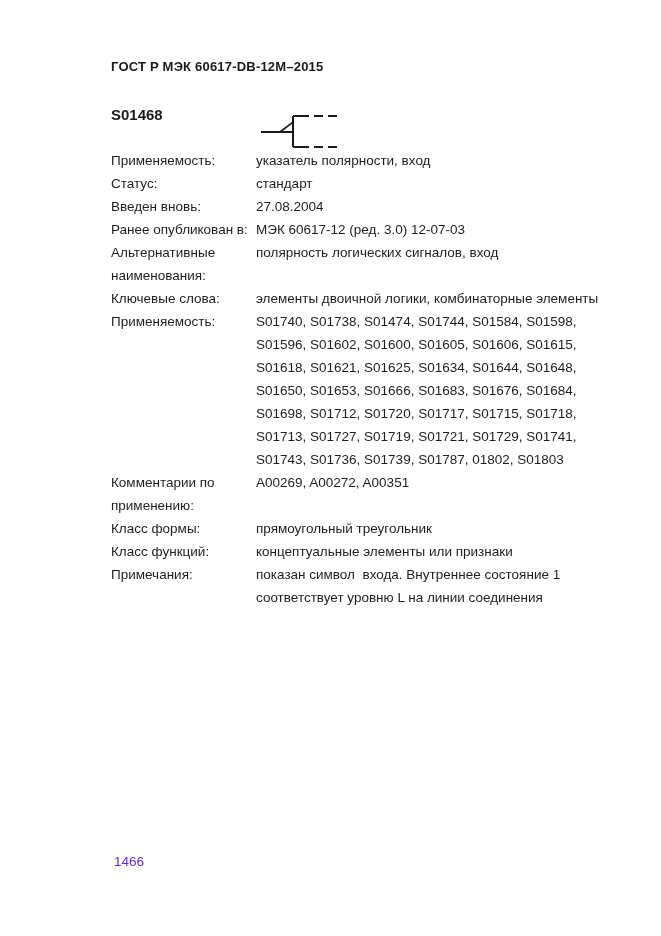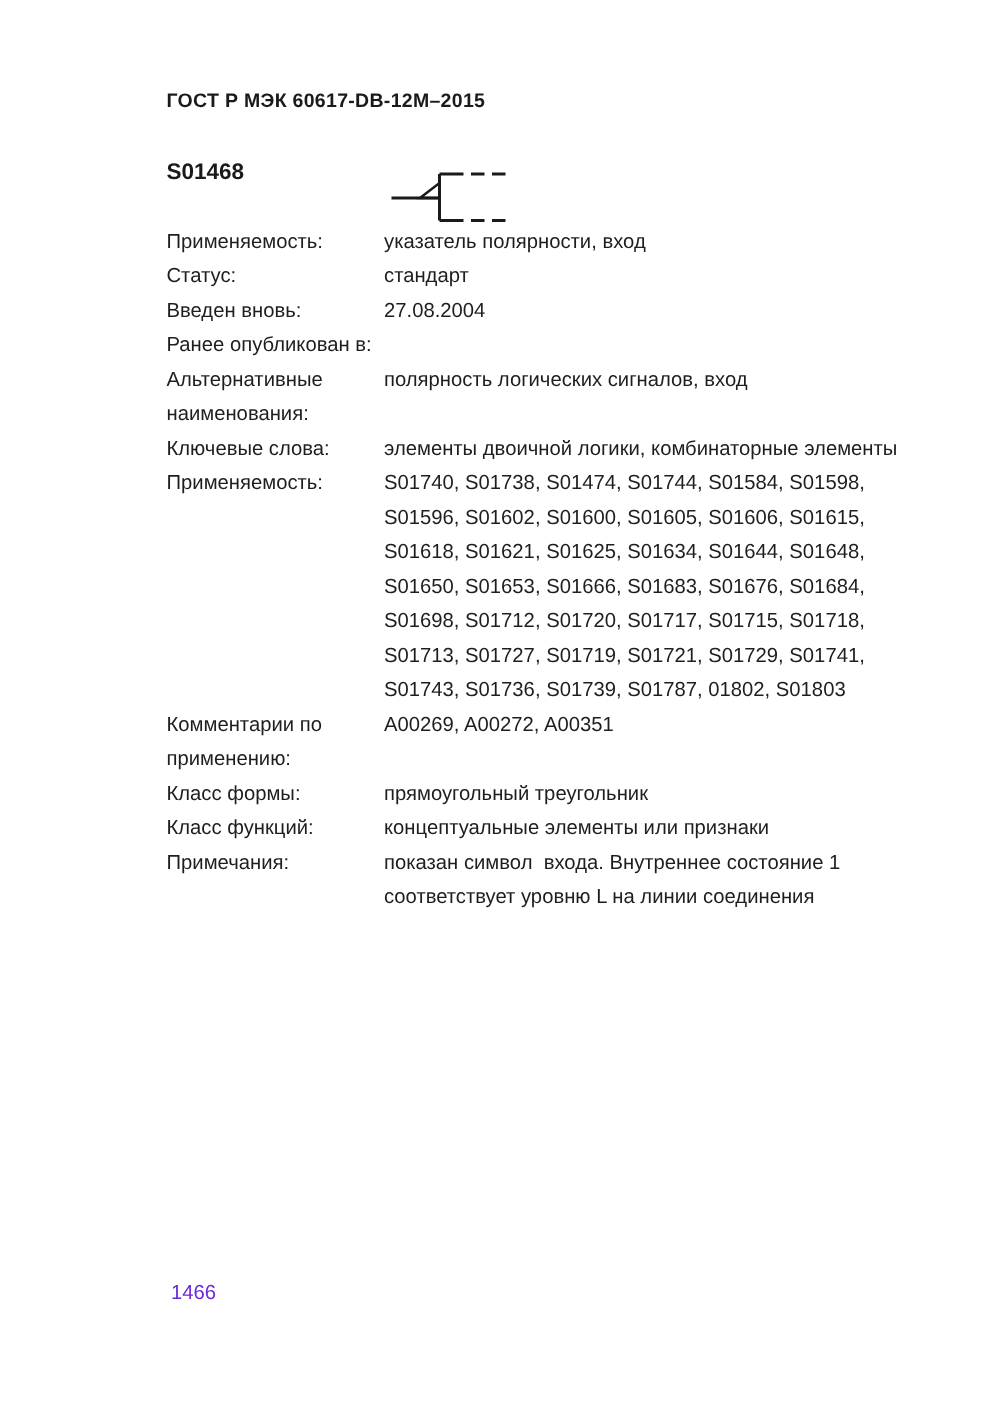--- a/index.html
+++ b/index.html
@@ -96,20 +96,21 @@
     <div class="row">
       <div class="label">Статус:</div>
       <div class="value">стандарт</div>
     </div>
     <div class="row">
       <div class="label">Введен вновь:</div>
       <div class="value">27.08.2004</div>
     </div>
     <div class="row">
       <div class="label">Ранее опубликован в:</div>
+      <div class="value">МЭК 60617-12 (ред. 3.0) 12-07-03</div>
     </div>
     <div class="row">
       <div class="label">Альтернативные наименования:</div>
       <div class="value">полярность логических сигналов, вход</div>
     </div>
     <div class="row">
       <div class="label">Ключевые слова:</div>
       <div class="value">элементы двоичной логики, комбинаторные элементы</div>
     </div>
     <div class="row">

